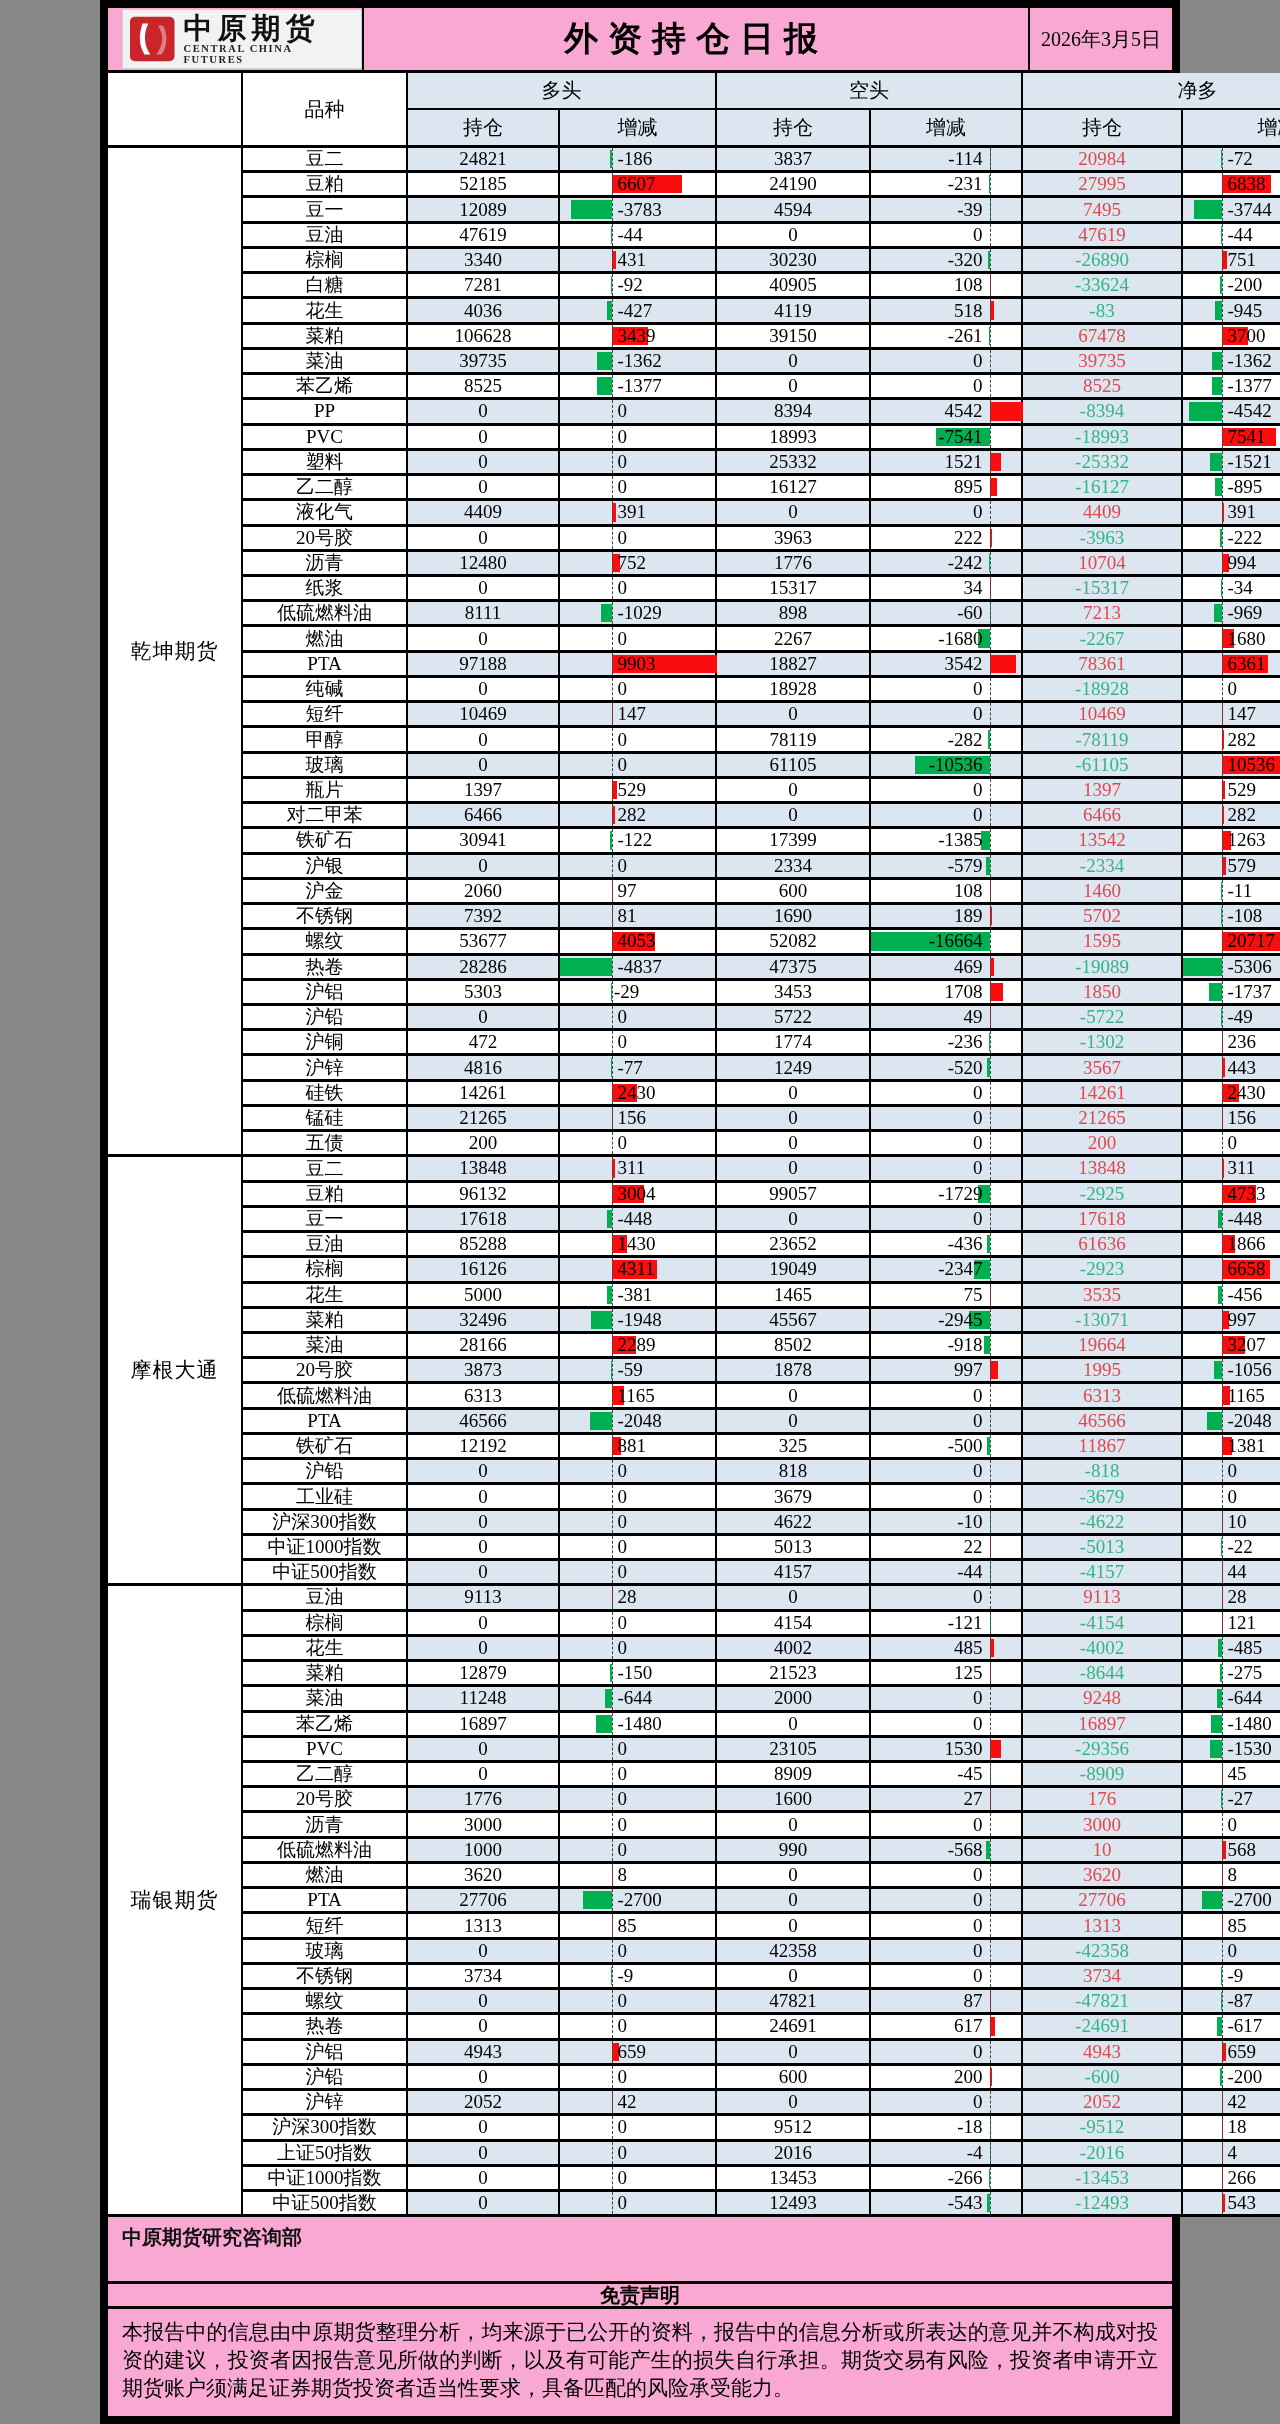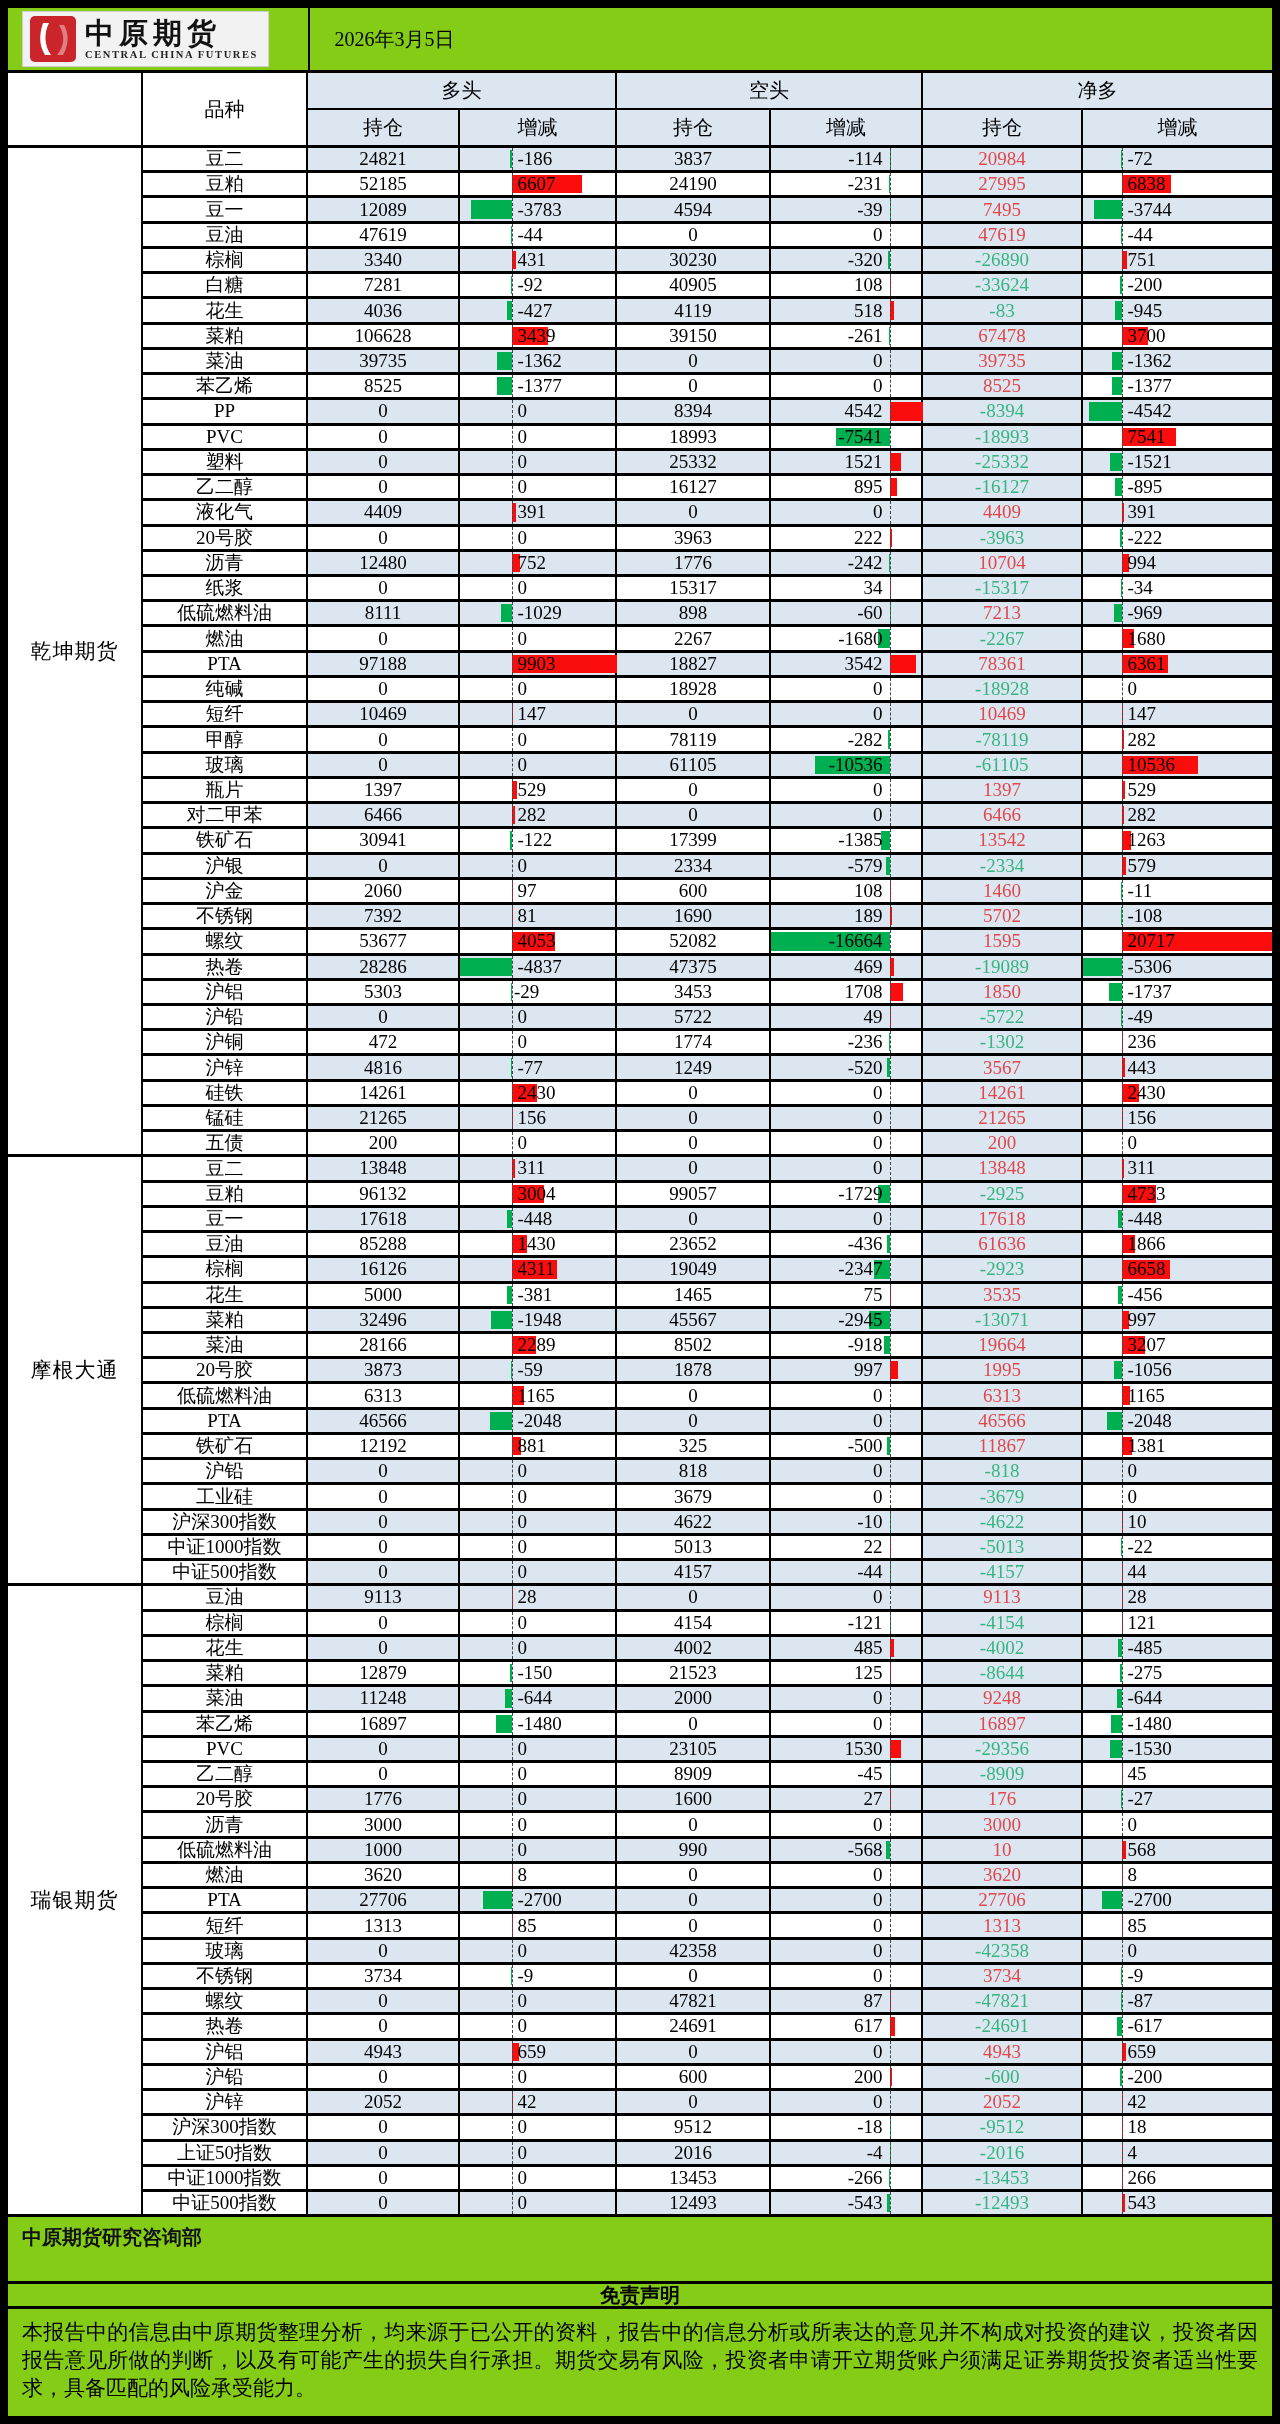--- a/index.html
+++ b/index.html
@@ -1,17 +1,17 @@
 <!DOCTYPE html>
 <html><head>
 <meta charset="utf-8">
 <style>
   * { margin:0; padding:0; box-sizing:border-box; }
   body { background:#888; font-family:"Liberation Serif","DejaVu Serif",serif; }
-  .page { width:1280px; height:2424px; background:#84cc16; border:8px solid #000; position:relative; margin:0 auto; }
+  .page { width:1080px; height:2424px; background:#f9a8d4; border:8px solid #000; position:relative; margin:0 auto; }
 
   
   .head-band { display:flex; height:65px; border-bottom:3px solid #000; }
   .logo-cell { width:302px; border-right:2px solid #000; display:flex; align-items:center; padding-left:14px; }
   .logo-box { display:flex; align-items:center; background:#f2f2f2; border:1px solid #cfcfcf; padding:3px 10px 3px 6px; }
   .logo-mark { width:48px; height:48px; margin-right:8px; }
   .logo-cn { font-size:29px; font-weight:700; letter-spacing:5px; color:#111; line-height:1.05; font-family:"Liberation Serif","DejaVu Serif",serif; }
   .logo-en { font-size:10.5px; font-weight:700; letter-spacing:1.6px; color:#222; }
   .title-cell { width:793px; border-right:2px solid #000; display:flex; align-items:center; justify-content:center; font-size:34px; font-weight:600; letter-spacing:10px; color:#000; }
   .date-cell { width:169px; display:flex; align-items:center; justify-content:center; font-size:20px; color:#000; }
@@ -57,20 +57,21 @@
           <rect x="1" y="1" width="46" height="46" rx="5" fill="#c9252b"></rect>
           <path d="M14 8 C10 20 10 30 16 40 L22 40 C15 30 15 18 20 8 Z" fill="#ffffff"></path>
           <path d="M30 10 C36 20 36 30 28 40 L34 40 C40 30 40 18 35 10 Z" fill="#f3c8c9" opacity="0.55"></path>
         </svg>
         <div>
           <div class="logo-cn">中原期货</div>
           <div class="logo-en">CENTRAL CHINA FUTURES</div>
         </div>
       </div>
     </div>
+    <div class="title-cell">外资持仓日报</div>
     <div class="date-cell">2026年3月5日</div>
   </div>
 
   <div class="col-head">
     <div class="cell spacer-cell"></div>
     <div class="cell variety-cell">品种</div>
     <div class="cell group-cell" style="grid-column:3 / span 2">多头</div>
     <div class="cell group-cell" style="grid-column:5 / span 2">空头</div>
     <div class="cell group-cell" style="grid-column:7 / span 2; border-right:none;">净多</div>
     <div class="cell sub-cell" style="grid-column:3">持仓</div>

